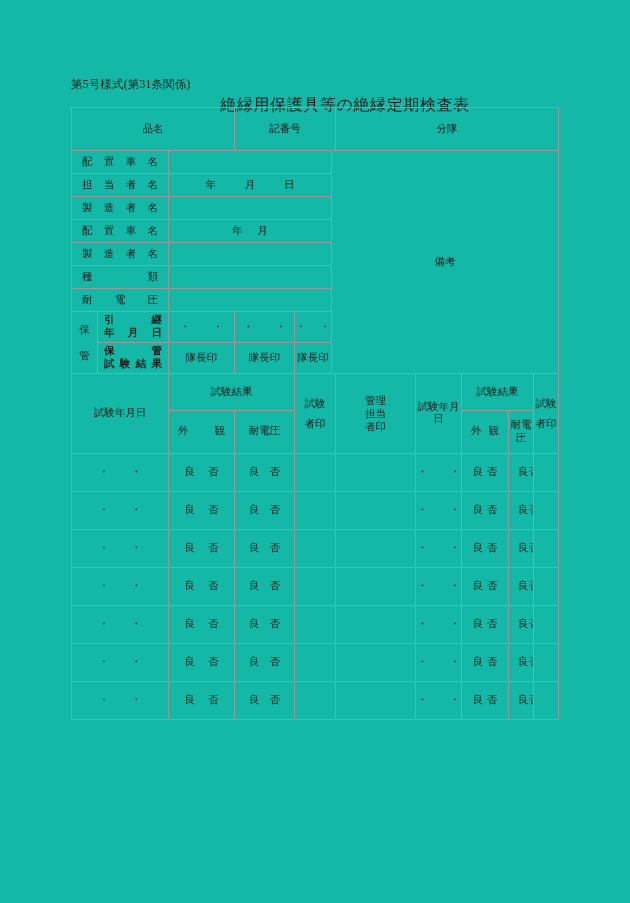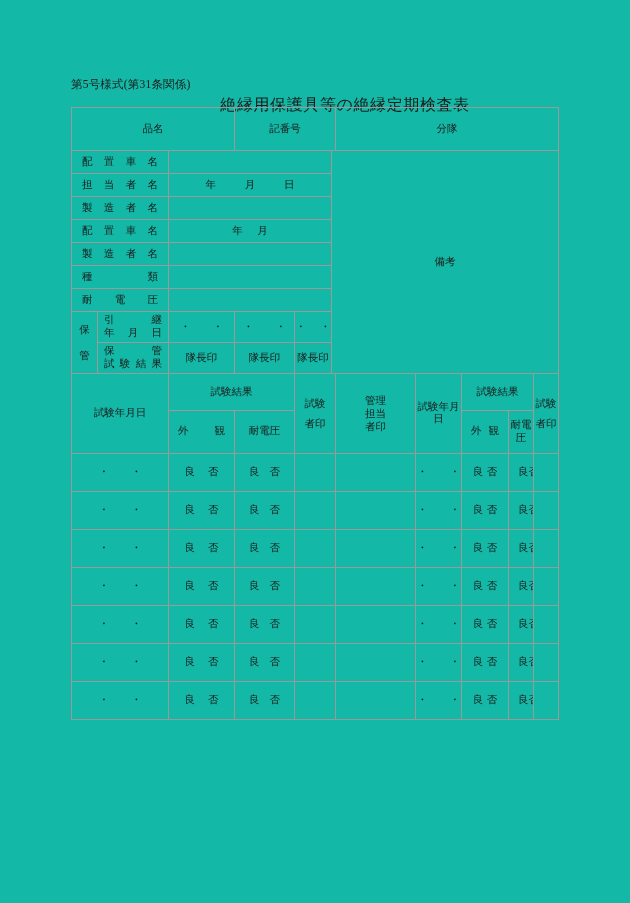--- a/index.html
+++ b/index.html
@@ -84,20 +84,21 @@
     text-align-last: justify;
     margin: 0 10px;
     font-size: 10.5px;
   }
   .just-tight {
     display: block;
     text-align: justify;
     text-align-last: justify;
     margin: 0 6px;
     font-size: 10.5px;
+    font-weight: bold;
   }
   .stack {
     display: block;
     line-height: 1.25;
   }
 
   
   .ymd {
     display: flex;
     justify-content: space-around;

